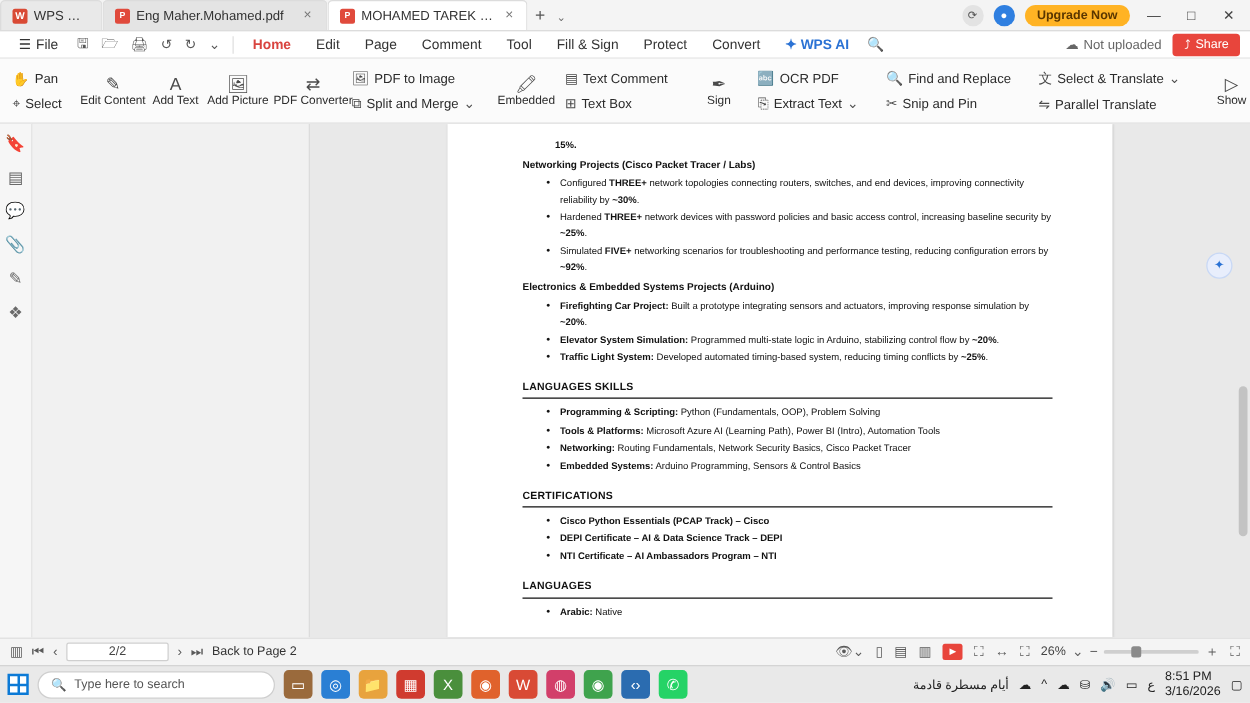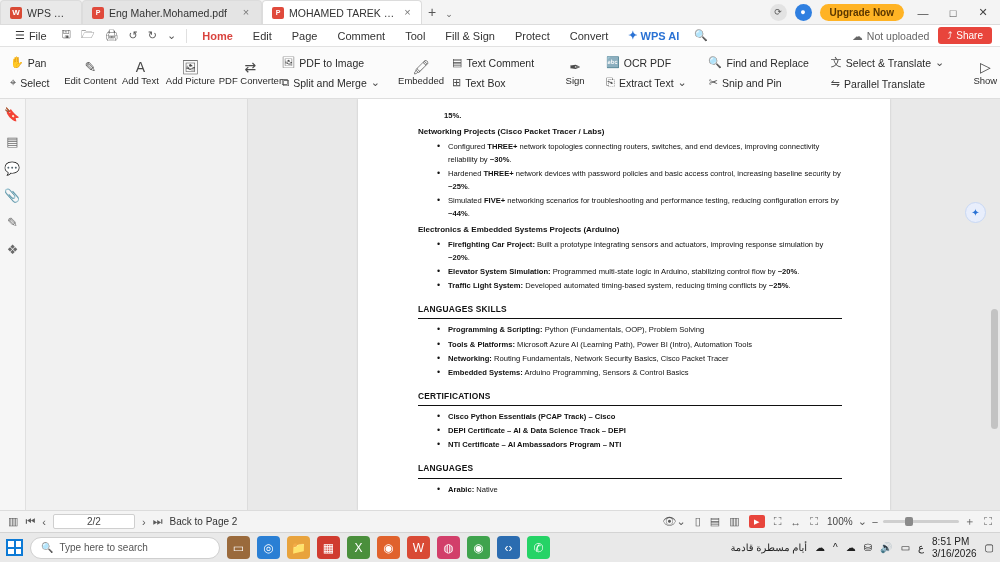--- a/index.html
+++ b/index.html
@@ -350,21 +350,21 @@
 
     <div class="docarea">
       <div class="page doc">
 
         <div class="cut">15%.</div>
 
         <div class="h3">Networking Projects (Cisco Packet Tracer / Labs)</div>
         <ul class="b">
           <li>Configured <b>THREE+</b> network topologies connecting routers, switches, and end devices, improving connectivity reliability by <b>~30%</b>.</li>
           <li>Hardened <b>THREE+</b> network devices with password policies and basic access control, increasing baseline security by <b>~25%</b>.</li>
-          <li>Simulated <b>FIVE+</b> networking scenarios for troubleshooting and performance testing, reducing configuration errors by <b>~44%</b>.</li>
+          <li>Simulated <b>FIVE+</b> networking scenarios for troubleshooting and performance testing, reducing configuration errors by <b>~92%</b>.</li>
         </ul>
 
         <div class="h3">Electronics &amp; Embedded Systems Projects (Arduino)</div>
         <ul class="b">
           <li><b>Firefighting Car Project:</b> Built a prototype integrating sensors and actuators, improving response simulation by <b>~20%</b>.</li>
           <li><b>Elevator System Simulation:</b> Programmed multi-state logic in Arduino, stabilizing control flow by <b>~20%</b>.</li>
           <li><b>Traffic Light System:</b> Developed automated timing-based system, reducing timing conflicts by <b>~25%</b>.</li>
         </ul>
 
         <div class="secthead">LANGUAGES SKILLS</div>
@@ -409,21 +409,21 @@
     <span class="right">
       <span class="sb-ico">👁⌄</span>
       <span class="sb-ico">▯</span>
       <span class="sb-ico">▤</span>
       <span class="sb-ico">▥</span>
       <span class="redplay">▶</span>
       <span class="sb-ico">⛶</span>
       <span class="sb-ico">↔</span>
       <span class="sb-ico">⛶</span>
       <span class="sliderwrap">
-        <span>100%</span>
+        <span>26%</span>
         <span class="sb-ico">⌄</span>
         <span class="sb-ico">−</span>
         <span class="slider">
             <span class="knob"></span>
           </span>
         <span class="sb-ico">＋</span>
       </span>
       <span class="sb-ico">⛶</span>
     </span>
   </div>

